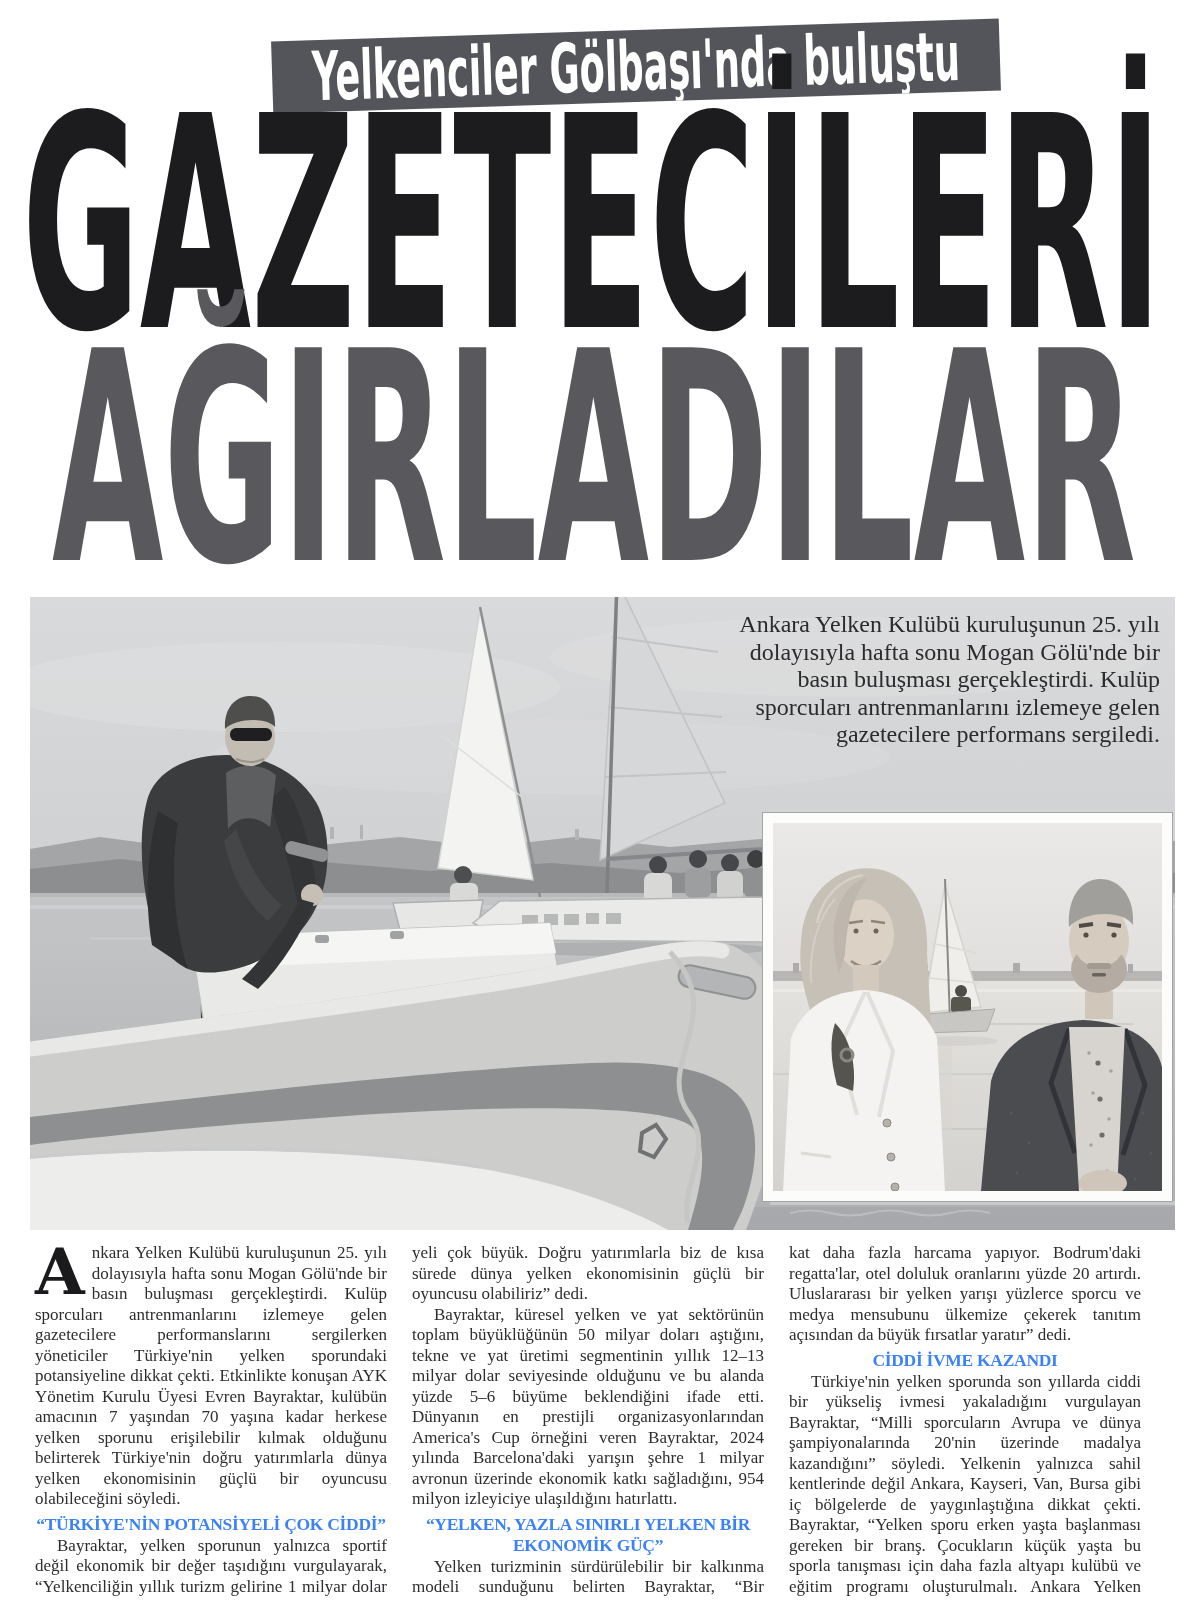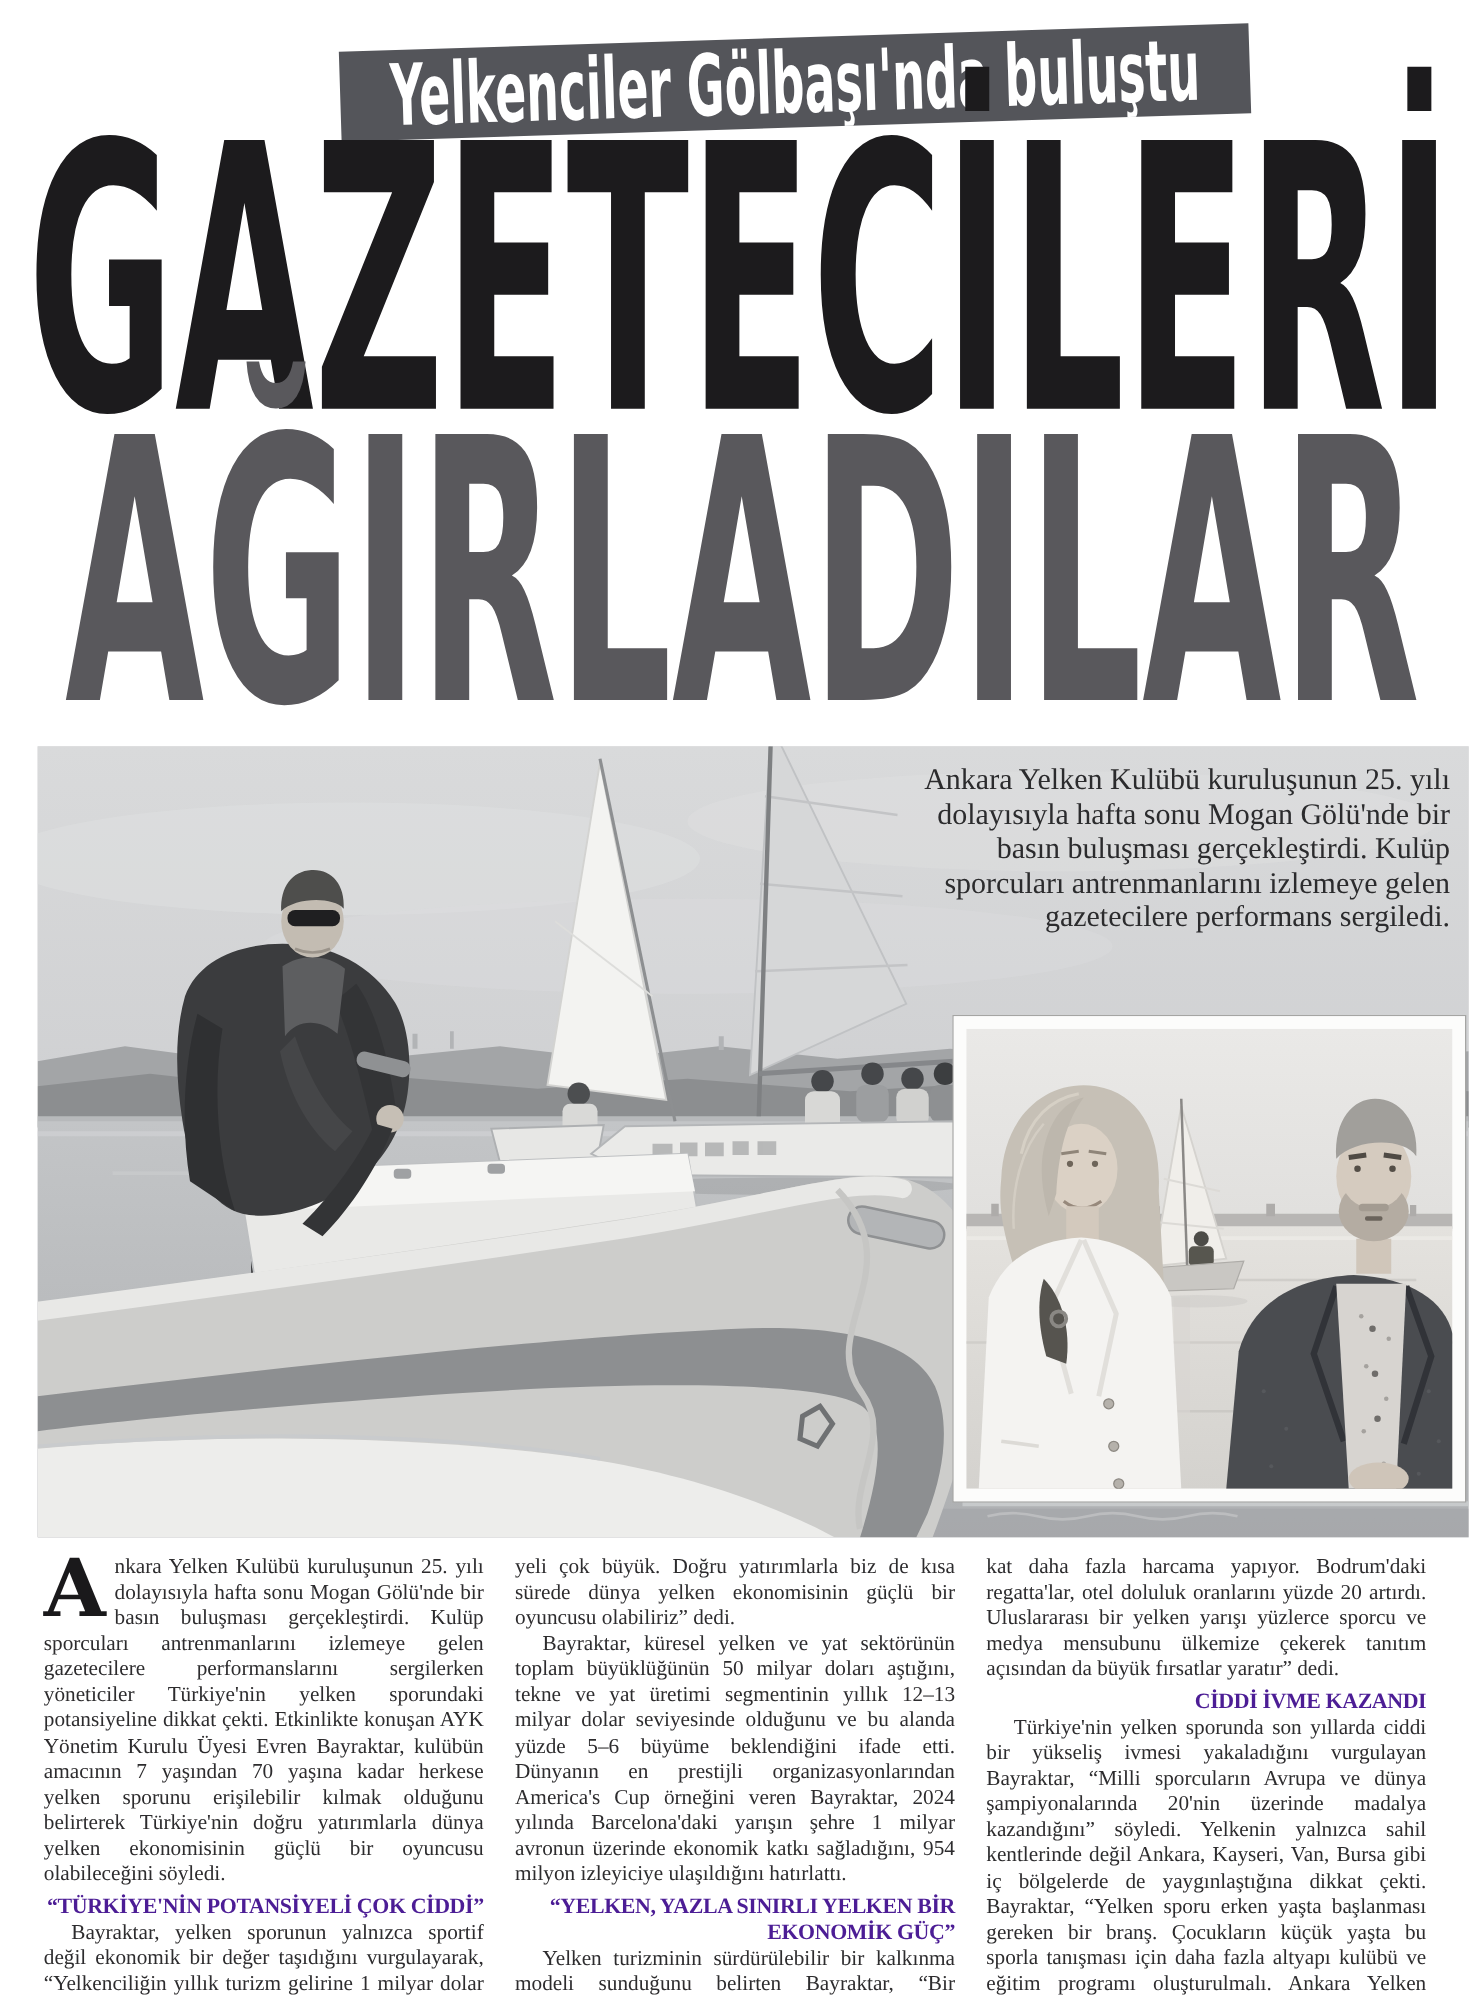--- a/index.html
+++ b/index.html
@@ -26,21 +26,21 @@
          background:#fcfcfb;border:10px solid #fcfcfb;box-shadow:0 0 0 1px #a5a5a3;}
   .inset svg{display:block;width:100%;height:100%;}
 
   
   .columns{position:absolute;left:35px;top:1243px;width:1106px;display:flex;gap:25px;
            color:#2d2c2e;font-size:17px;line-height:20.5px;text-align:justify;}
   .col{width:352px;}
   .col p{margin:0;}
   p.ind{text-indent:22px;}
   .subhead{font-family:"Liberation Serif",serif;font-weight:bold;font-size:17.5px;
-           line-height:21px;letter-spacing:-0.3px;color:#4c1d95;margin:4px 0 1px 0;text-align:right;}
+           line-height:21px;letter-spacing:-0.3px;color:#3b82f6;margin:4px 0 1px 0;text-align:center;}
   .dropcap{float:left;font-family:"DejaVu Serif",serif;font-weight:bold;font-size:64px;
            line-height:52px;padding:3px 7px 0 0;color:#1a191b;}
   .byline{letter-spacing:0.2px;}
 </style>
 </head>
 <body>
 
 <div class="page">
 
   <div class="banner">

